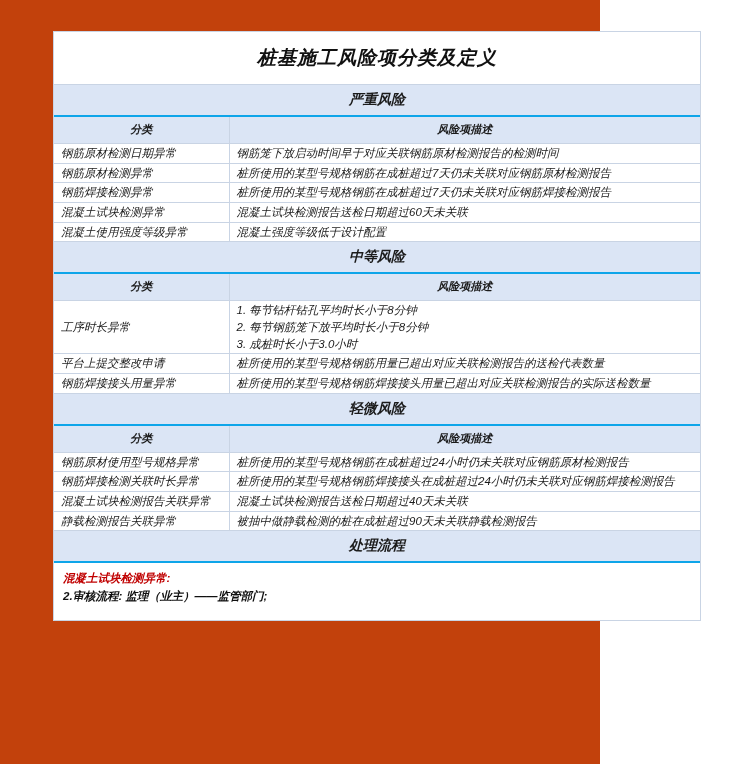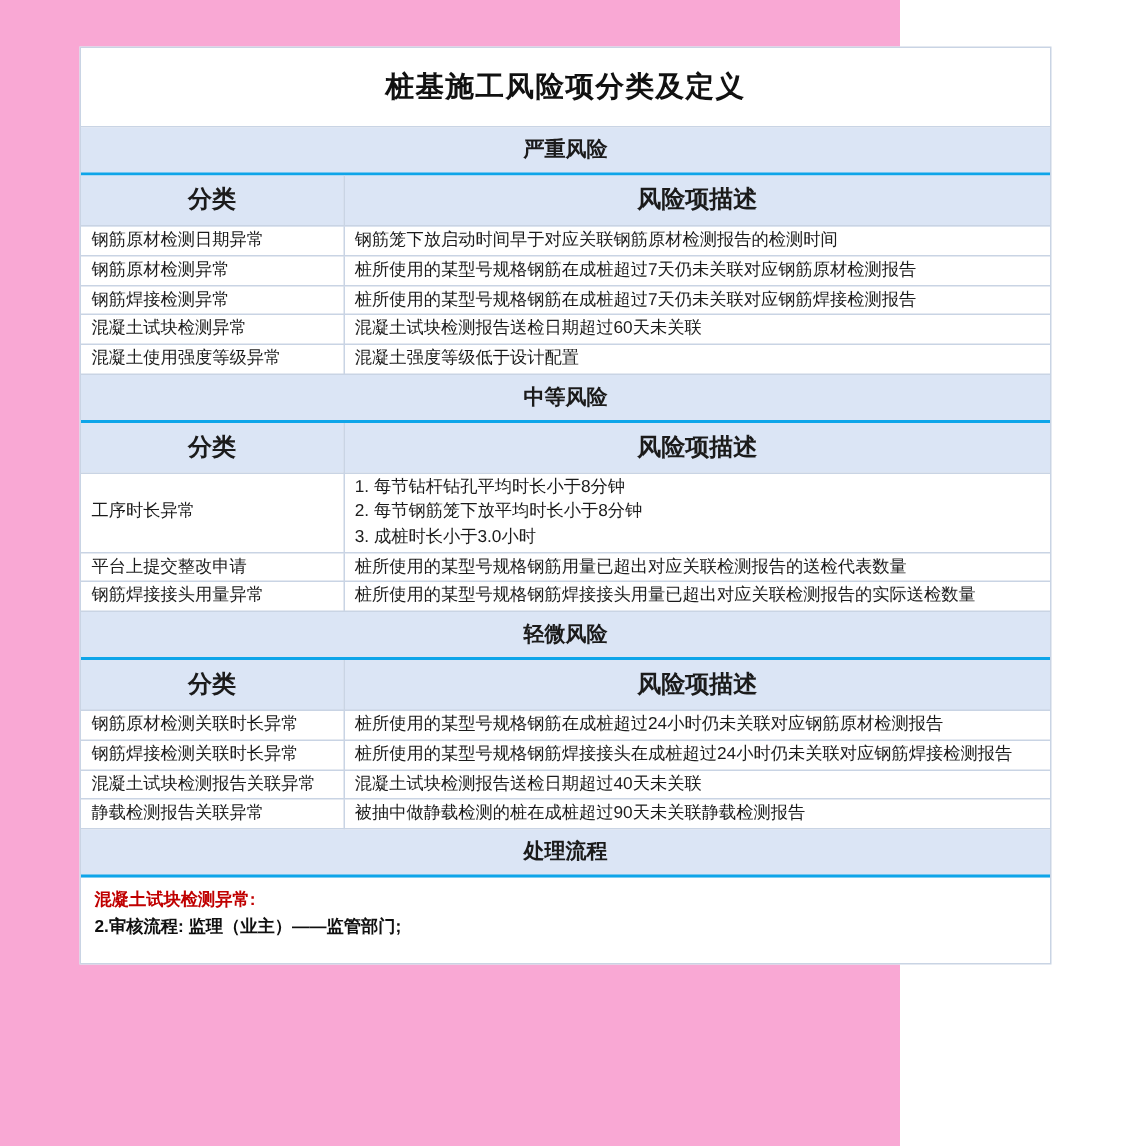--- a/index.html
+++ b/index.html
@@ -5,22 +5,23 @@
   html, body {
     margin: 0;
     padding: 0;
     background: #ffffff;
     font-family: "Liberation Sans", sans-serif;
   }
   #page {
     width: 600px;
     height: 764px;
     position: relative;
-    background: #f9a8d4;
+    background: #c2410c;
     box-sizing: border-box;
+    font-style: italic;
   }
   .doc {
     position: absolute;
     left: 53px;
     top: 31px;
     width: 648px;
     border: 1px solid #c9d4e4;
     box-sizing: border-box;
     background: #ffffff;
   }
@@ -56,21 +57,21 @@
     vertical-align: middle;
     line-height: 1.45;
   }
   table.grid th:last-child, table.grid td:last-child {
     border-right: none;
   }
   table.grid th {
     background: #dbe5f5;
     font-weight: bold;
     text-align: center;
-    font-size: 16px;
+    font-size: 11px;
     padding: 5px 0;
   }
   .col-cat { width: 175px; }
   .multi { white-space: pre-line; }
   .flow {
     padding: 7px 9px 12px 9px;
     font-size: 11.5px;
     line-height: 1.55;
   }
   .flow .grp { margin-bottom: 2px; }
@@ -152,21 +153,21 @@
       <colgroup>
           <col class="col-cat">
           <col>
         </colgroup>
       <tbody>
           <tr>
         <th>分类</th>
         <th>风险项描述</th>
       </tr>
       <tr>
-        <td>钢筋原材检测关联时长异常</td>
+        <td>钢筋原材使用型号规格异常</td>
         <td>桩所使用的某型号规格钢筋在成桩超过24小时仍未关联对应钢筋原材检测报告</td>
       </tr>
       <tr>
         <td>钢筋焊接检测关联时长异常</td>
         <td>桩所使用的某型号规格钢筋焊接接头在成桩超过24小时仍未关联对应钢筋焊接检测报告</td>
       </tr>
       <tr>
         <td>混凝土试块检测报告关联异常</td>
         <td>混凝土试块检测报告送检日期超过40天未关联</td>
       </tr>

